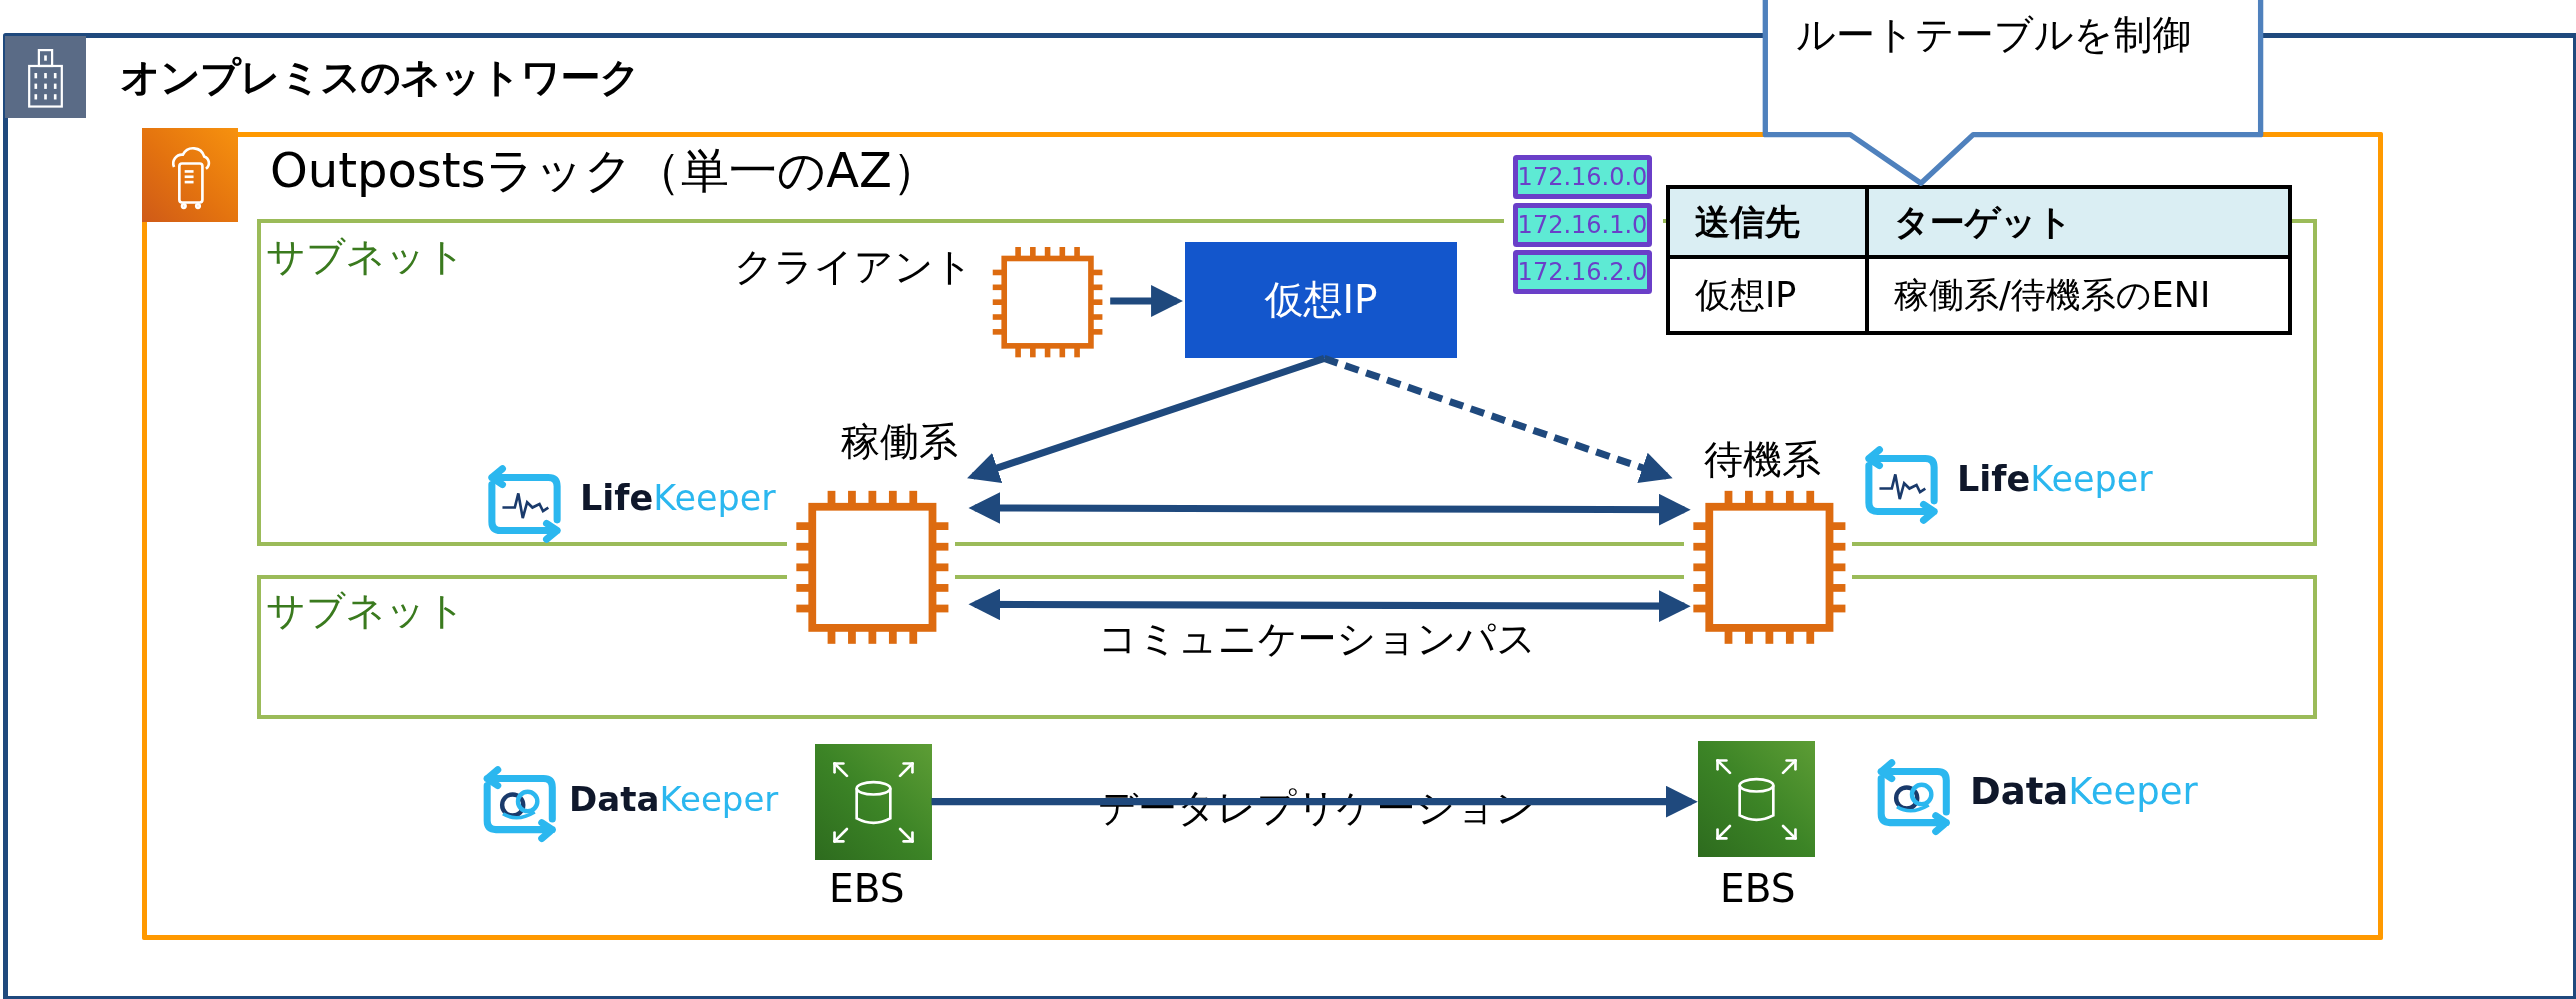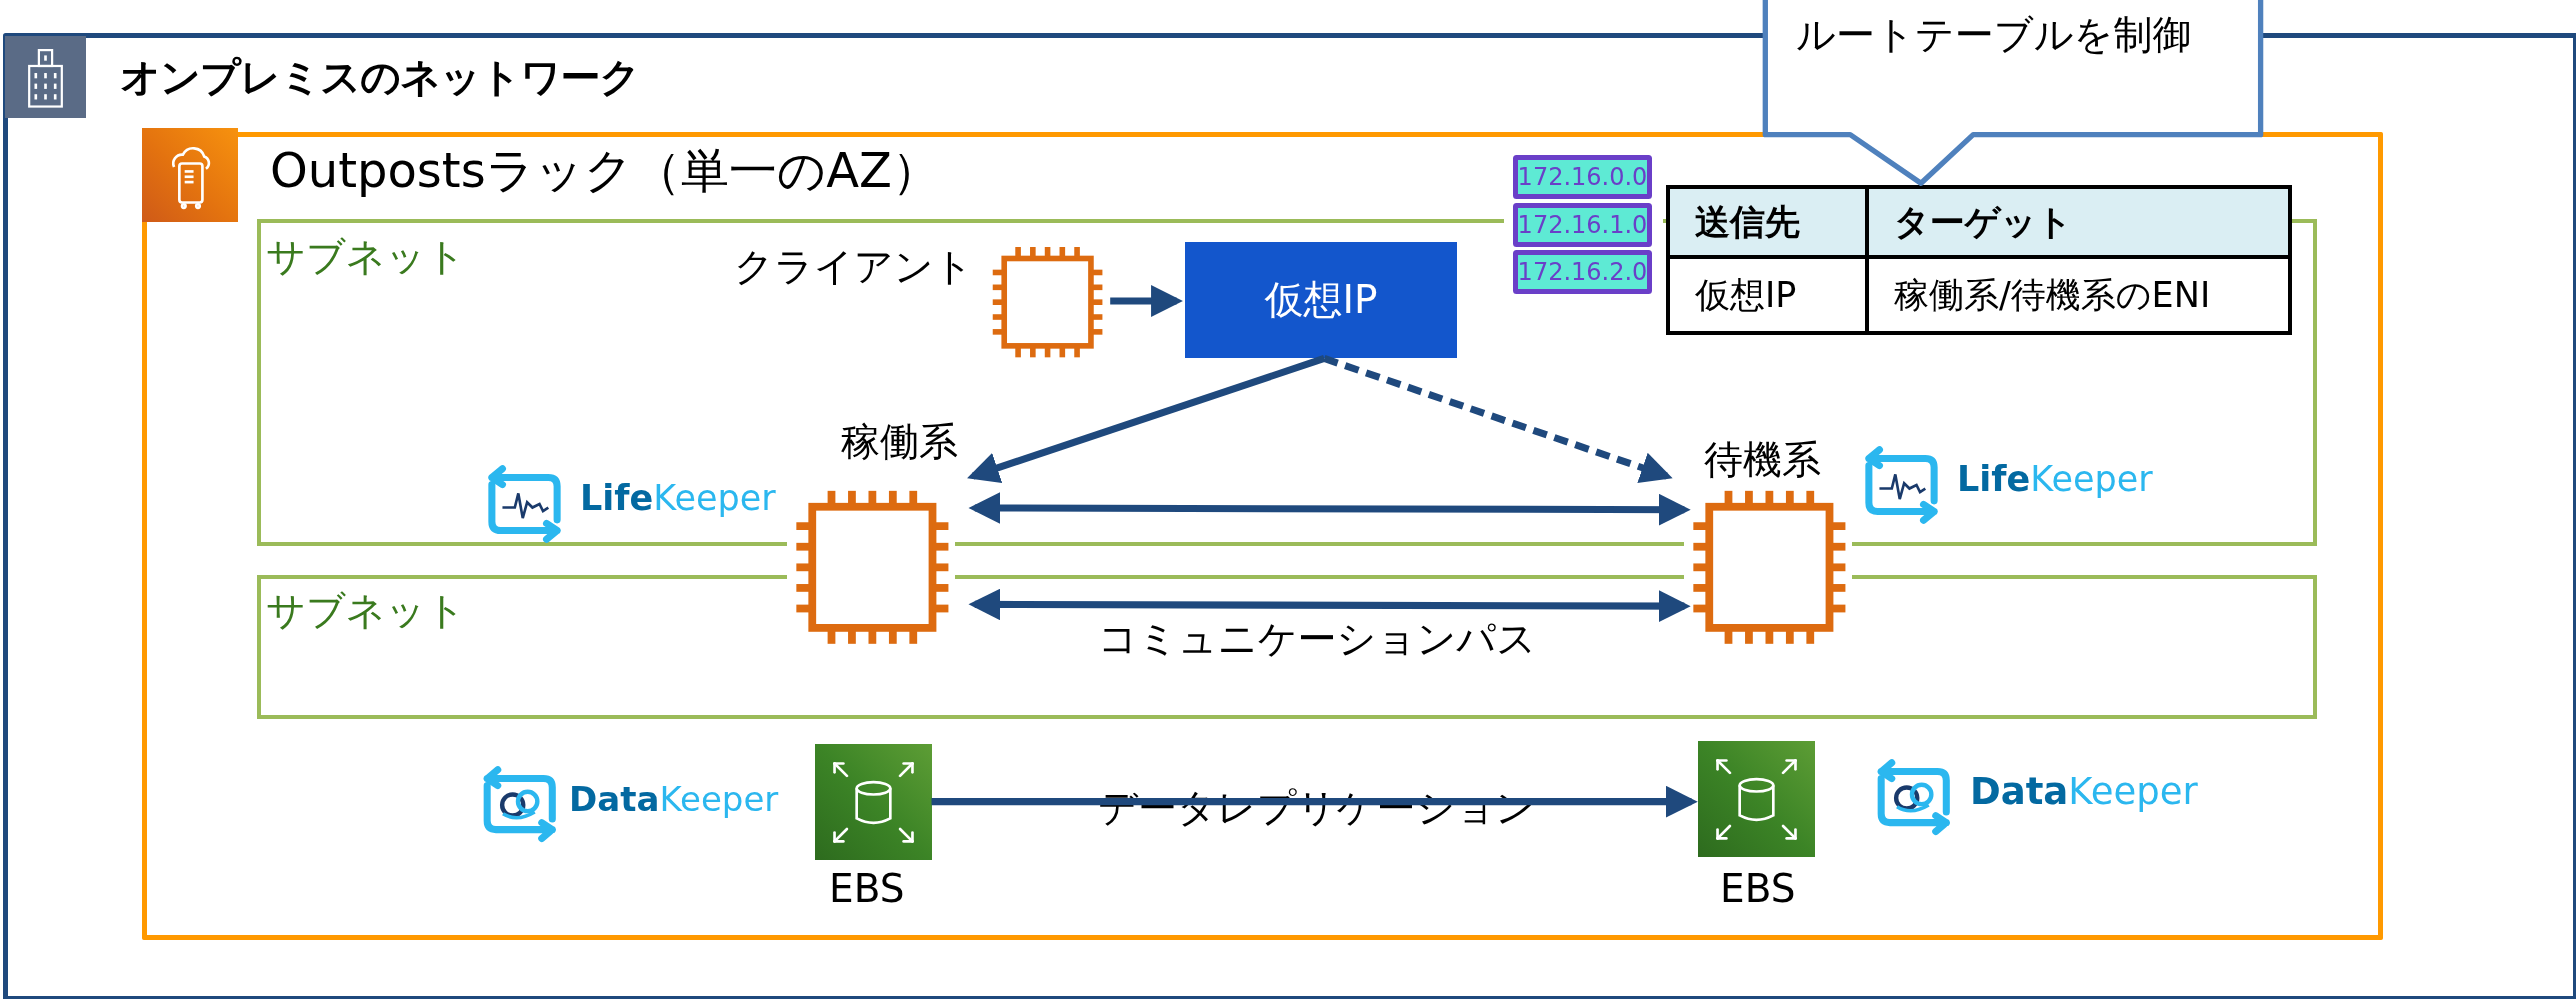--- a/index.html
+++ b/index.html
@@ -22,21 +22,21 @@
   .ipbadge { width:129px; height:34px; border:5.3px solid #6a3fc8; border-radius:3.5px; background:#5eead4;
              color:#6a3fc8; font-size:24px; display:flex; align-items:center; justify-content:center; }
   table.rt { position:absolute; left:1666px; top:185px; width:626px; height:150px; border-collapse:collapse;border-radius:29px; }
   table.rt td { border:4.4px solid #000; font-size:35px; padding:0 25px; }
   table.rt tr.hdr td { background:#daeef3; font-weight:bold; height:66px; }
   table.rt td.c1 { width:145px; }
   .callout-svg { left:1760px; top:0px; }
   .callout-text { left:1796px; top:10.6px; font-size:39px; line-height:48px; }
   .ebs { width:117px; height:116px; background:linear-gradient(225deg,#5d9d35 0%,#3c8426 50%,#2d6b1e 100%); }
   .logo-text { font-size:35px; white-space:nowrap; }
-  .logo-text .dk { color:#0369a1; font-weight:bold; }
+  .logo-text .dk { color:#0f172a; font-weight:bold; }
   .logo-text .lt { color:#2bb7ef; }
   svg { overflow:visible; }
 </style>
 </head>
 <body>
 
 <div class="abs frame-outer"></div>
 <div class="abs bldg-icon">
   <svg width="81" height="82" viewBox="0 0 91 93">
     <g fill="none" stroke="#fff" stroke-width="2.5">

